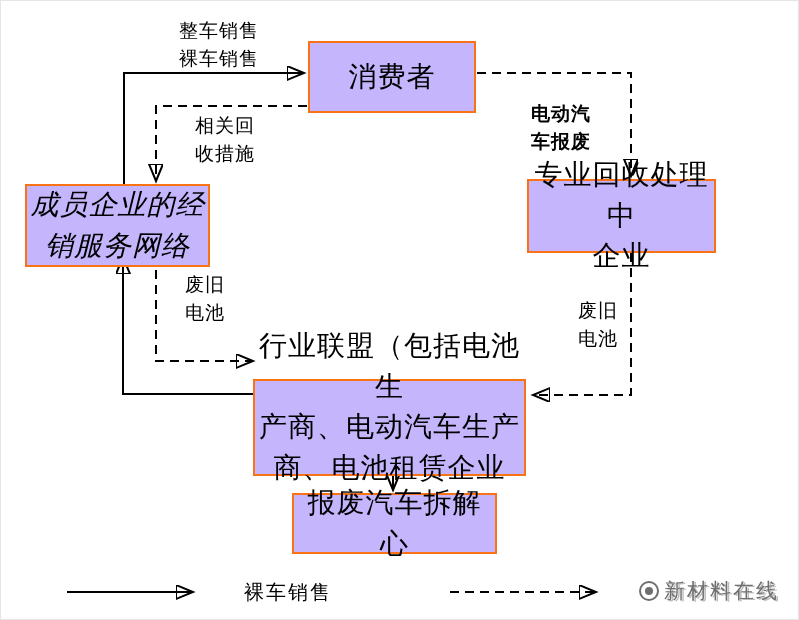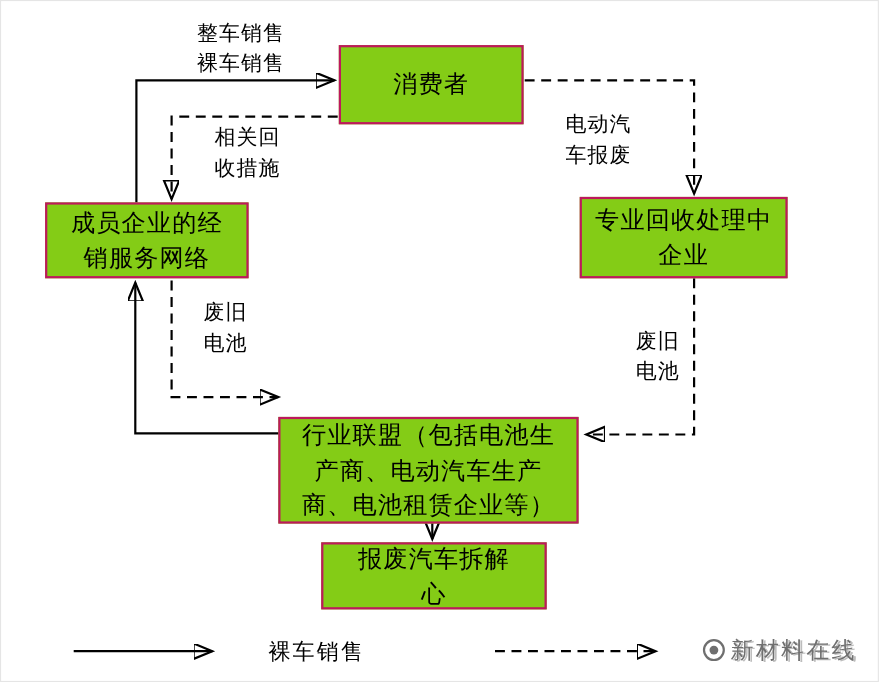--- a/index.html
+++ b/index.html
@@ -17,28 +17,28 @@
   svg.arrows {
     position: absolute;
     left: 0; top: 0;
     width: 799px; height: 620px;
   }
   svg.arrows path { stroke: #000000; stroke-width: 2; fill: none; }
   svg.arrows path.dashed { stroke-dasharray: 9 6; }
   .node {
     position: absolute;
     box-sizing: border-box;
-    border: 2px solid #be185d;
-    background: #84cc16;
+    border: 2px solid #f97316;
+    background: #c4b5fd;
     display: flex;
     align-items: center;
     justify-content: center;
     text-align: center;
     white-space: pre-line;
-    font-size: 22px;
+    font-size: 28px;
     line-height: 1.45;
     letter-spacing: 1px;
   }
   .lbl {
     position: absolute;
     white-space: pre-line;
     font-size: 19px;
     line-height: 1.45;
     letter-spacing: 1px;
   }
@@ -104,40 +104,40 @@
     <path class="dashed" d="M 630 252 L 630 394 L 532 394" marker-end="url(#ah)"></path>
 
     <path class="dashed" d="M 155 254 L 155 360 L 252 360" marker-end="url(#ah)"></path>
 
     <path class="solid" d="M 66 591 L 192 591" marker-end="url(#ah)"></path>
     <path class="dashed" d="M 449 591 L 595 591" marker-end="url(#ah)"></path>
   </svg>
 
   <div class="node" style="left:307px; top:40px; width:168px; height:72px;">消费者</div>
 
-  <div class="node" style="left:40px; top:183px; width:185px; height:69px;">成员企业的经
+  <div class="node" style="left:24px; top:183px; width:185px; height:83px;font-style:italic;">成员企业的经
 销服务网络</div>
 
   <div class="node" style="left:526px; top:178px; width:189px; height:74px;">专业回收处理中
 企业</div>
 
   <div class="node" style="left:252px; top:330px; width:273px; height:97px;margin-top:48px;">行业联盟（包括电池生
 产商、电动汽车生产
 商、电池租赁企业等）</div>
 
   <div class="node" style="left:291px; top:492px; width:205px; height:61px;">报废汽车拆解
 心</div>
 
   <div class="lbl" style="left:194px; top:111px;">相关回
 收措施</div>
 
   <div class="lbl center" style="left:172px; top:16px; width:92px;">整车销售
 裸车销售</div>
 
-  <div class="lbl" style="left:513px; top:99px;">电动汽
+  <div class="lbl" style="left:530px; top:99px;font-weight:bold;">电动汽
 车报废</div>
 
   <div class="lbl" style="left:184px; top:270px;">废旧
 电池</div>
 
   <div class="lbl" style="left:577px; top:296px;">废旧
 电池</div>
 
   <div class="legend-label" style="left:243px; top:578px;">裸车销售</div>
 

